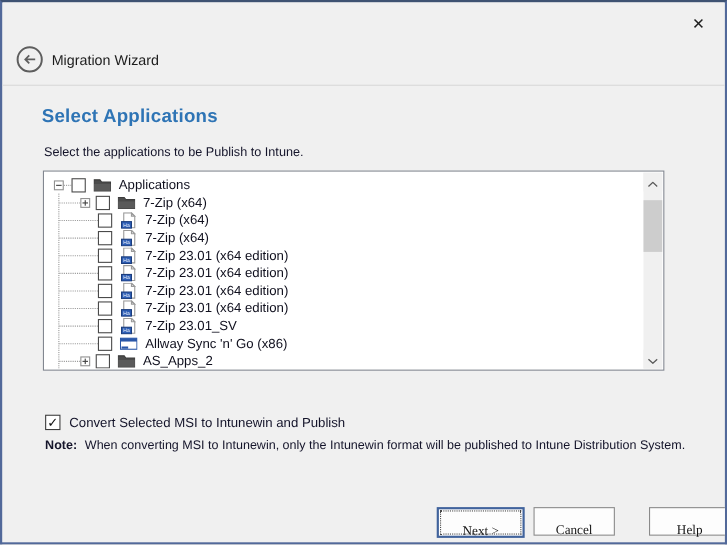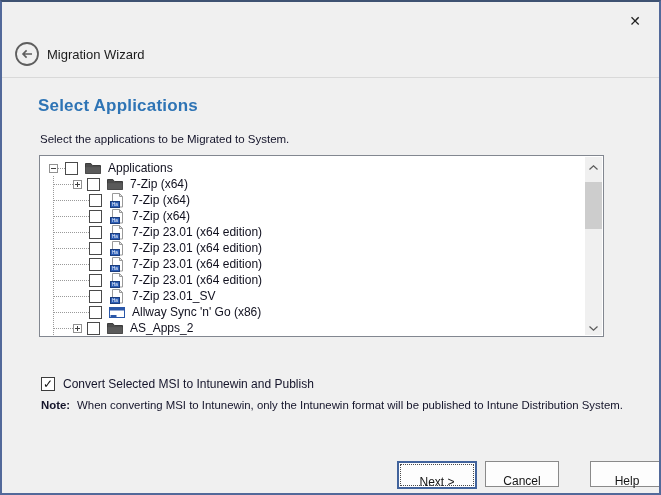--- a/index.html
+++ b/index.html
@@ -54,21 +54,21 @@
   .cb-big{width:14px; height:14px; box-sizing:border-box; border:1px solid #3c3c3c;
     background:#fff; position:relative; flex:none; margin-right:8px;
     display:flex; align-items:center; justify-content:center;
     font-size:12px; line-height:12px; color:#111;}
   .convert-label{font-size:12px; color:#14142a;}
 
   .note-row{position:absolute; left:39px; top:397px; font-size:11.4px; color:#14142a; white-space:nowrap;}
   .note-label{font-weight:bold; margin-right:7px;}
 
   .btn{position:absolute; top:459px; height:24px; box-sizing:border-box;
-    background:#fdfdfd; border:1px solid #8a8a8a; font-family:Liberation Sans, sans-serif;
+    background:#fdfdfd; border:1px solid #8a8a8a; font-family:Liberation Serif, serif;
     font-size:12px; color:#161616; cursor:pointer; padding:12px;}
   .btn-next{left:395px; width:80px; border:2px solid #41639c;
     outline:1px dotted #4a4a4a; outline-offset:-4px;}
   .btn-cancel{left:483px; width:74px;}
   .btn-help{left:563px; width:74px;margin-left:25px;}
 </style>
 </head>
 <body>
 
 <div class="window">
@@ -80,21 +80,21 @@
       <svg width="26" height="26" viewBox="0 0 26 26">
         <circle cx="13" cy="13" r="11" fill="none" stroke="#5e5e5e" stroke-width="1.8"></circle>
         <path d="M18 13 H9.2 M12.6 9.4 L9 13 l3.6 3.6" fill="none" stroke="#5e5e5e" stroke-width="1.6"></path>
       </svg>
     </span>
   </button>
   <div class="wizard-title">Migration Wizard</div>
   <div class="header-divider"></div>
 
   <div class="page-heading">Select Applications</div>
-  <div class="instruction">Select the applications to be Migrated to System.</div>
+  <div class="instruction">Select the applications to be Publish to Intune.</div>
 
   <div class="listbox">
     <div class="tree">
       <div class="tree-trunk"></div>
       <div class="tree-rows">
           <div class="tree-row lvl0">
             <span class="toggle">
               <span class="tg-h"></span>
             </span>
             <span class="hdots" style="width:7px"></span>

